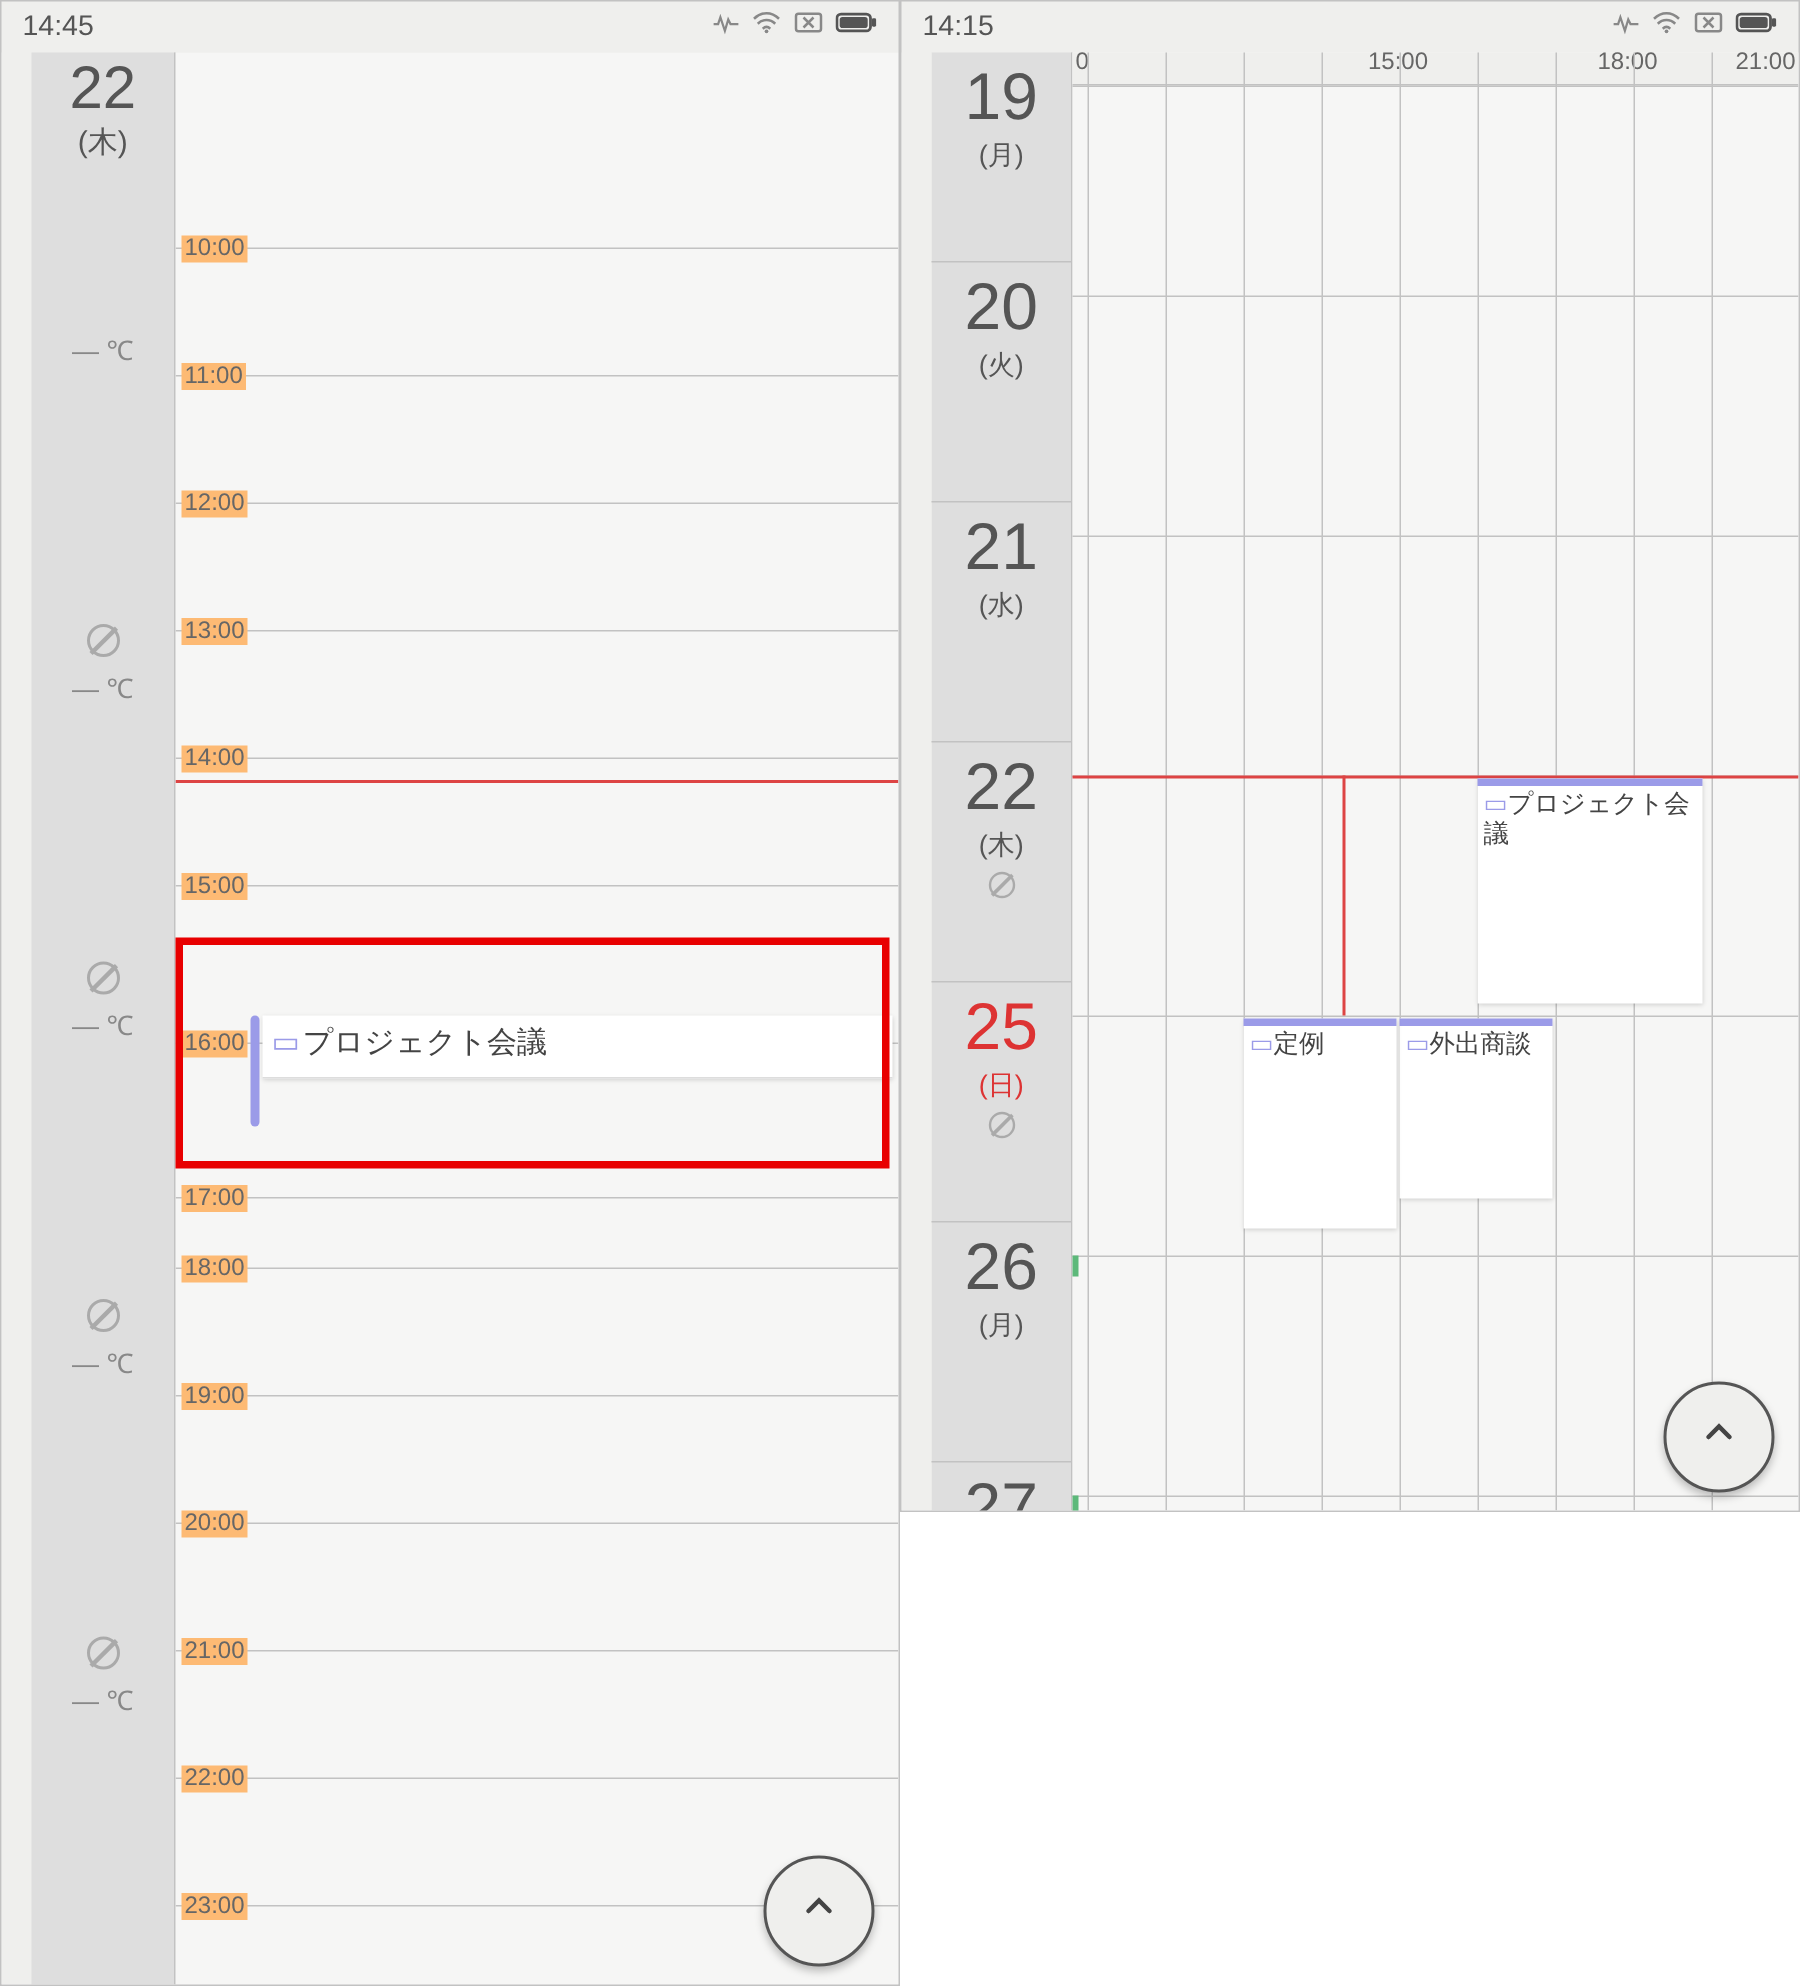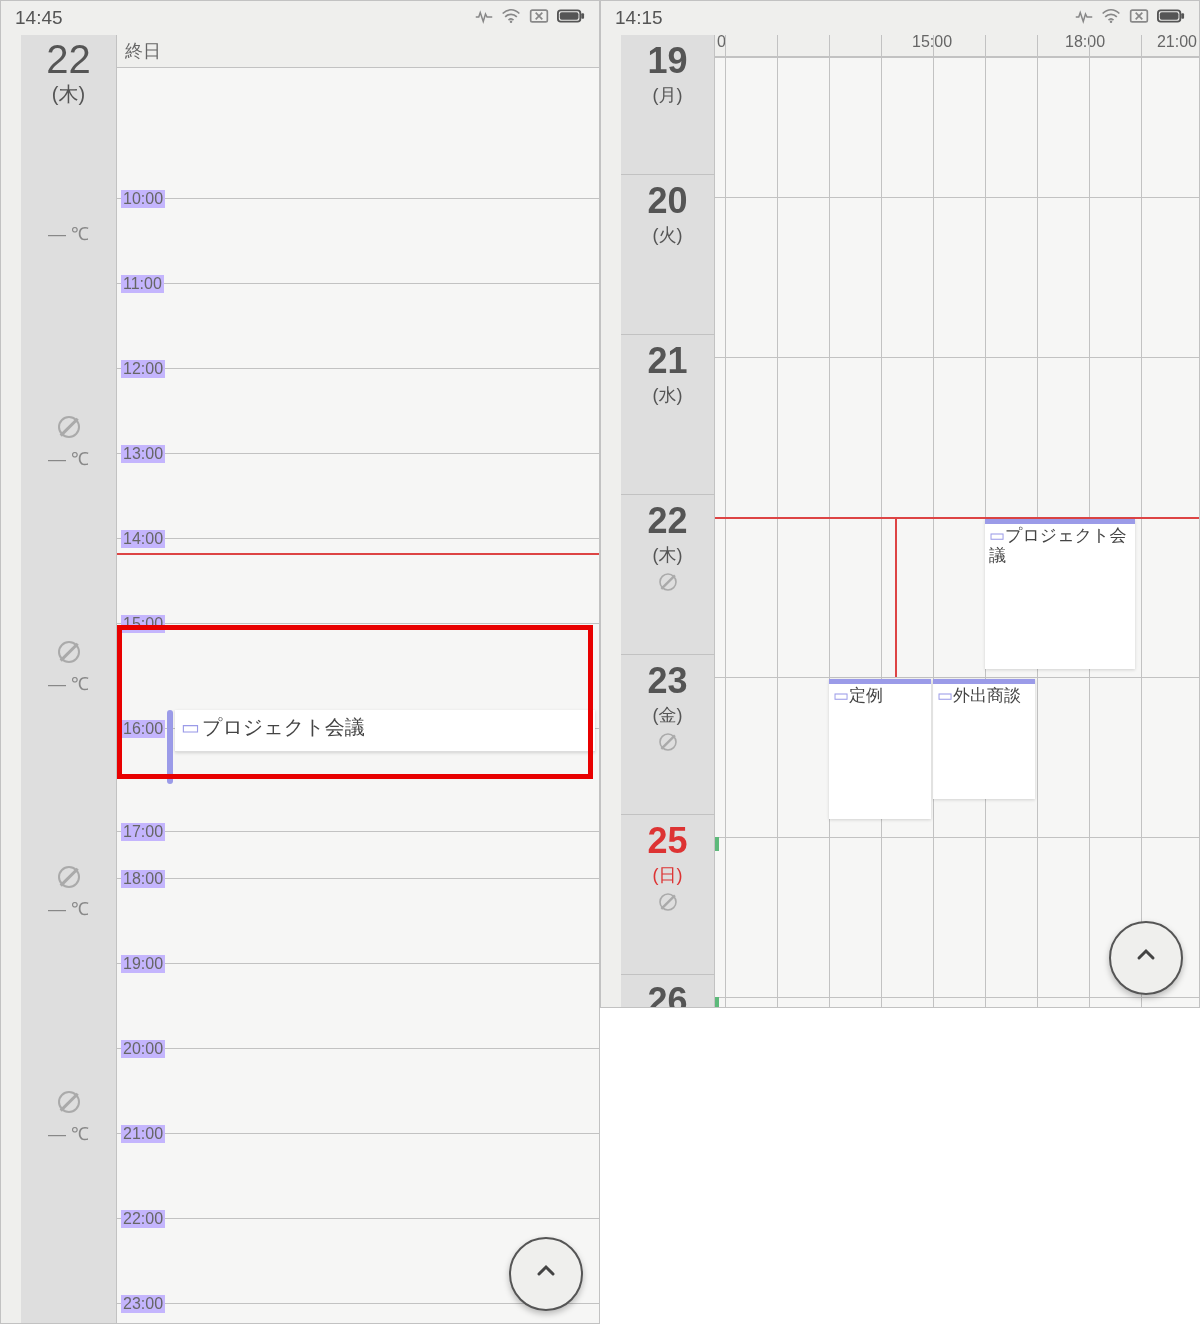--- a/index.html
+++ b/index.html
@@ -18,33 +18,33 @@
   .datecol .w{font-size:20px;color:#555;margin-top:2px}
   .vdate-wrap{width:20px;height:100%;background:#efefed;position:relative}
   .temp{font-size:18px;color:#888;margin-top:6px}
   .noicon{width:22px;height:22px;border:2.5px solid #aaa;border-radius:50%;position:relative;margin:8px auto 2px}
   .noicon::after{content:"";position:absolute;width:2.5px;height:24px;background:#aaa;left:50%;top:-3px;transform:translateX(-50%) rotate(45deg)}
   .block{height:225px;display:flex;flex-direction:column;justify-content:flex-end;align-items:center;padding-bottom:8px}
   .timeline{flex:1;position:relative;overflow:hidden}
   .allday{padding:4px 8px;font-size:18px;color:#666;background:#efefed;border-bottom:1px solid #c2c2c2}
   .hours{position:relative;background:#f6f6f5;height:100%}
   .hourrow{position:absolute;left:0;right:0;border-top:1px solid #c2c2c2}
-  .hourlabel{position:absolute;left:4px;top:-9px;font-size:16px;color:#666;background:#c4b5fd;padding:0 2px}
+  .hourlabel{position:absolute;left:4px;top:-9px;font-size:16px;color:#666;background:#fdba74;padding:0 2px}
   .nowline{position:absolute;left:0;right:0;height:2px;background:#d44}
   .event{position:absolute;background:#fff;border-top:5px solid #9b9be8;box-shadow:0 1px 3px rgba(0,0,0,.15);padding:4px 6px;font-size:20px;color:#444}
   .event .eicon{color:#9b9be8;margin-right:2px}
   .hi-box{position:absolute;border:5px solid #e80000;pointer-events:none}
   
   .pillbtn{position:absolute;bottom:16px;padding:10px 36px;border:2px solid #444;border-radius:30px;background:#efefed;font-size:22px;letter-spacing:6px;color:#444;left:50%;transform:translateX(-50%);box-shadow:0 2px 5px rgba(0,0,0,.2)}
   .circlebtn{position:absolute;bottom:12px;right:16px;width:74px;height:74px;border-radius:50%;background:#efefed;border:2px solid #555;box-shadow:0 3px 6px rgba(0,0,0,.25);display:flex;align-items:center;justify-content:center;font-size:26px;color:#444}
   
   .weekview{display:flex;height:calc(100% - 34px);position:relative}
   .daycol2{width:94px;background:#dedede;border-right:1px solid #c2c2c2}
   .drow{height:160px;border-bottom:1px solid #c2c2c2;text-align:center;padding-top:8px;position:relative}
-  .drow .big{font-size:36px;font-weight:700;line-height:1;color:#555}
+  .drow .big{font-size:44px;font-weight:400;line-height:1;color:#555}
   .drow .w{font-size:18px;color:#555;margin-top:4px}
   .drow.sat .big,.drow.sat .w{color:#09a7cc}
   .drow.sun .big,.drow.sun .w{color:#d33}
   .drow .noicon{transform:scale(0.8);margin-top:4px}
   .grid{flex:1;position:relative;background:#f6f6f5}
   .vline{position:absolute;top:0;bottom:0;width:1px;background:#c2c2c2}
   .hline{position:absolute;left:0;right:0;height:1px;background:#c2c2c2}
   .timelabel{position:absolute;top:-2px;font-size:16px;color:#666}
   .wevent{position:absolute;background:#fff;border-top:5px solid #9b9be8;box-shadow:0 1px 3px rgba(0,0,0,.15);padding:2px 4px;font-size:17px;color:#444;line-height:1.2}
   .wevent .eicon{color:#9b9be8}
@@ -109,21 +109,20 @@
         <div class="noicon"></div>
         <div class="temp">— ℃</div>
       </div>
       <div class="block">
         <div class="noicon"></div>
         <div class="temp">— ℃</div>
       </div>
     </div>
 
     <div class="timeline">
-      <div class="allday">終日</div>
       <div class="hours">
 
         <div class="hourrow" style="top:130px">
             <span class="hourlabel">10:00</span>
           </div>
         <div class="hourrow" style="top:215px">
             <span class="hourlabel">11:00</span>
           </div>
         <div class="hourrow" style="top:300px">
             <span class="hourlabel">12:00</span>
@@ -230,25 +229,20 @@
           <div class="big">20</div>
     <div class="w">(火)</div>
     </div>
         <div class="drow " style="height: 160px;">
           <div class="big">21</div>
     <div class="w">(水)</div>
     </div>
         <div class="drow " style="height: 160px;">
           <div class="big">22</div>
     <div class="w">(木)</div>
-    <div class="noicon"></div>
-        </div>
-        <div class="drow " style="height: 160px;">
-          <div class="big">23</div>
-    <div class="w">(金)</div>
     <div class="noicon"></div>
         </div>
         <div class="drow sun" style="height: 160px;">
           <div class="big">25</div>
     <div class="w">(日)</div>
     <div class="noicon"></div>
         </div>
         <div class="drow " style="height: 160px;">
           <div class="big">26</div>
     <div class="w">(月)</div>

